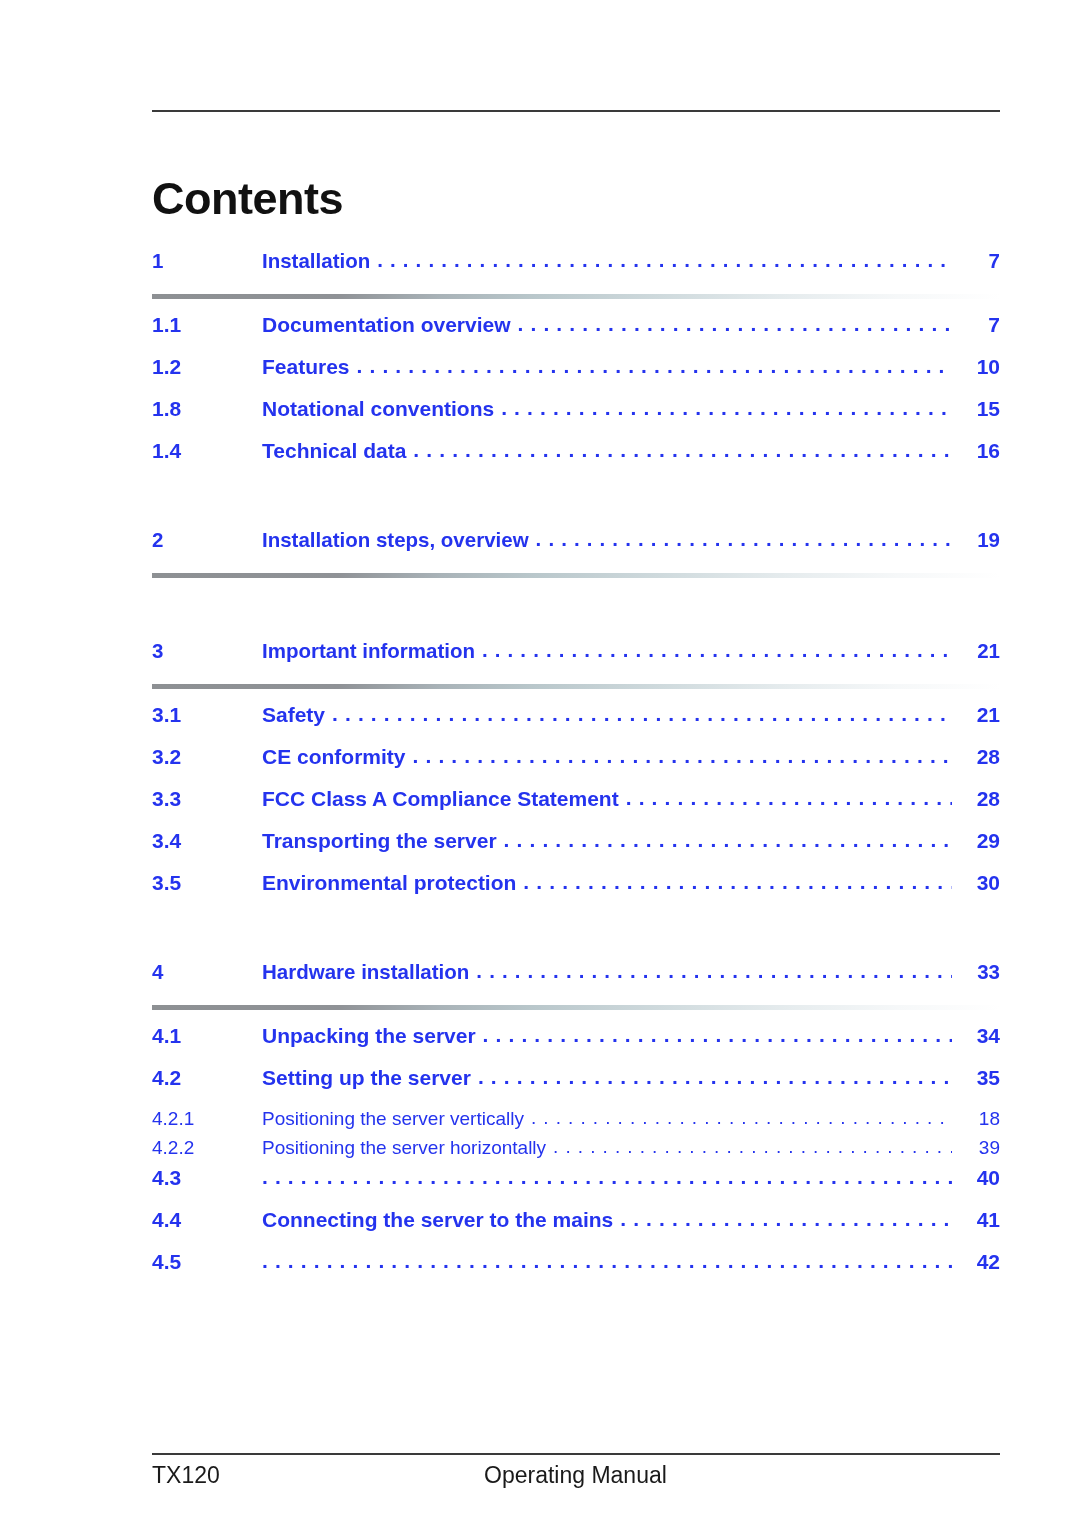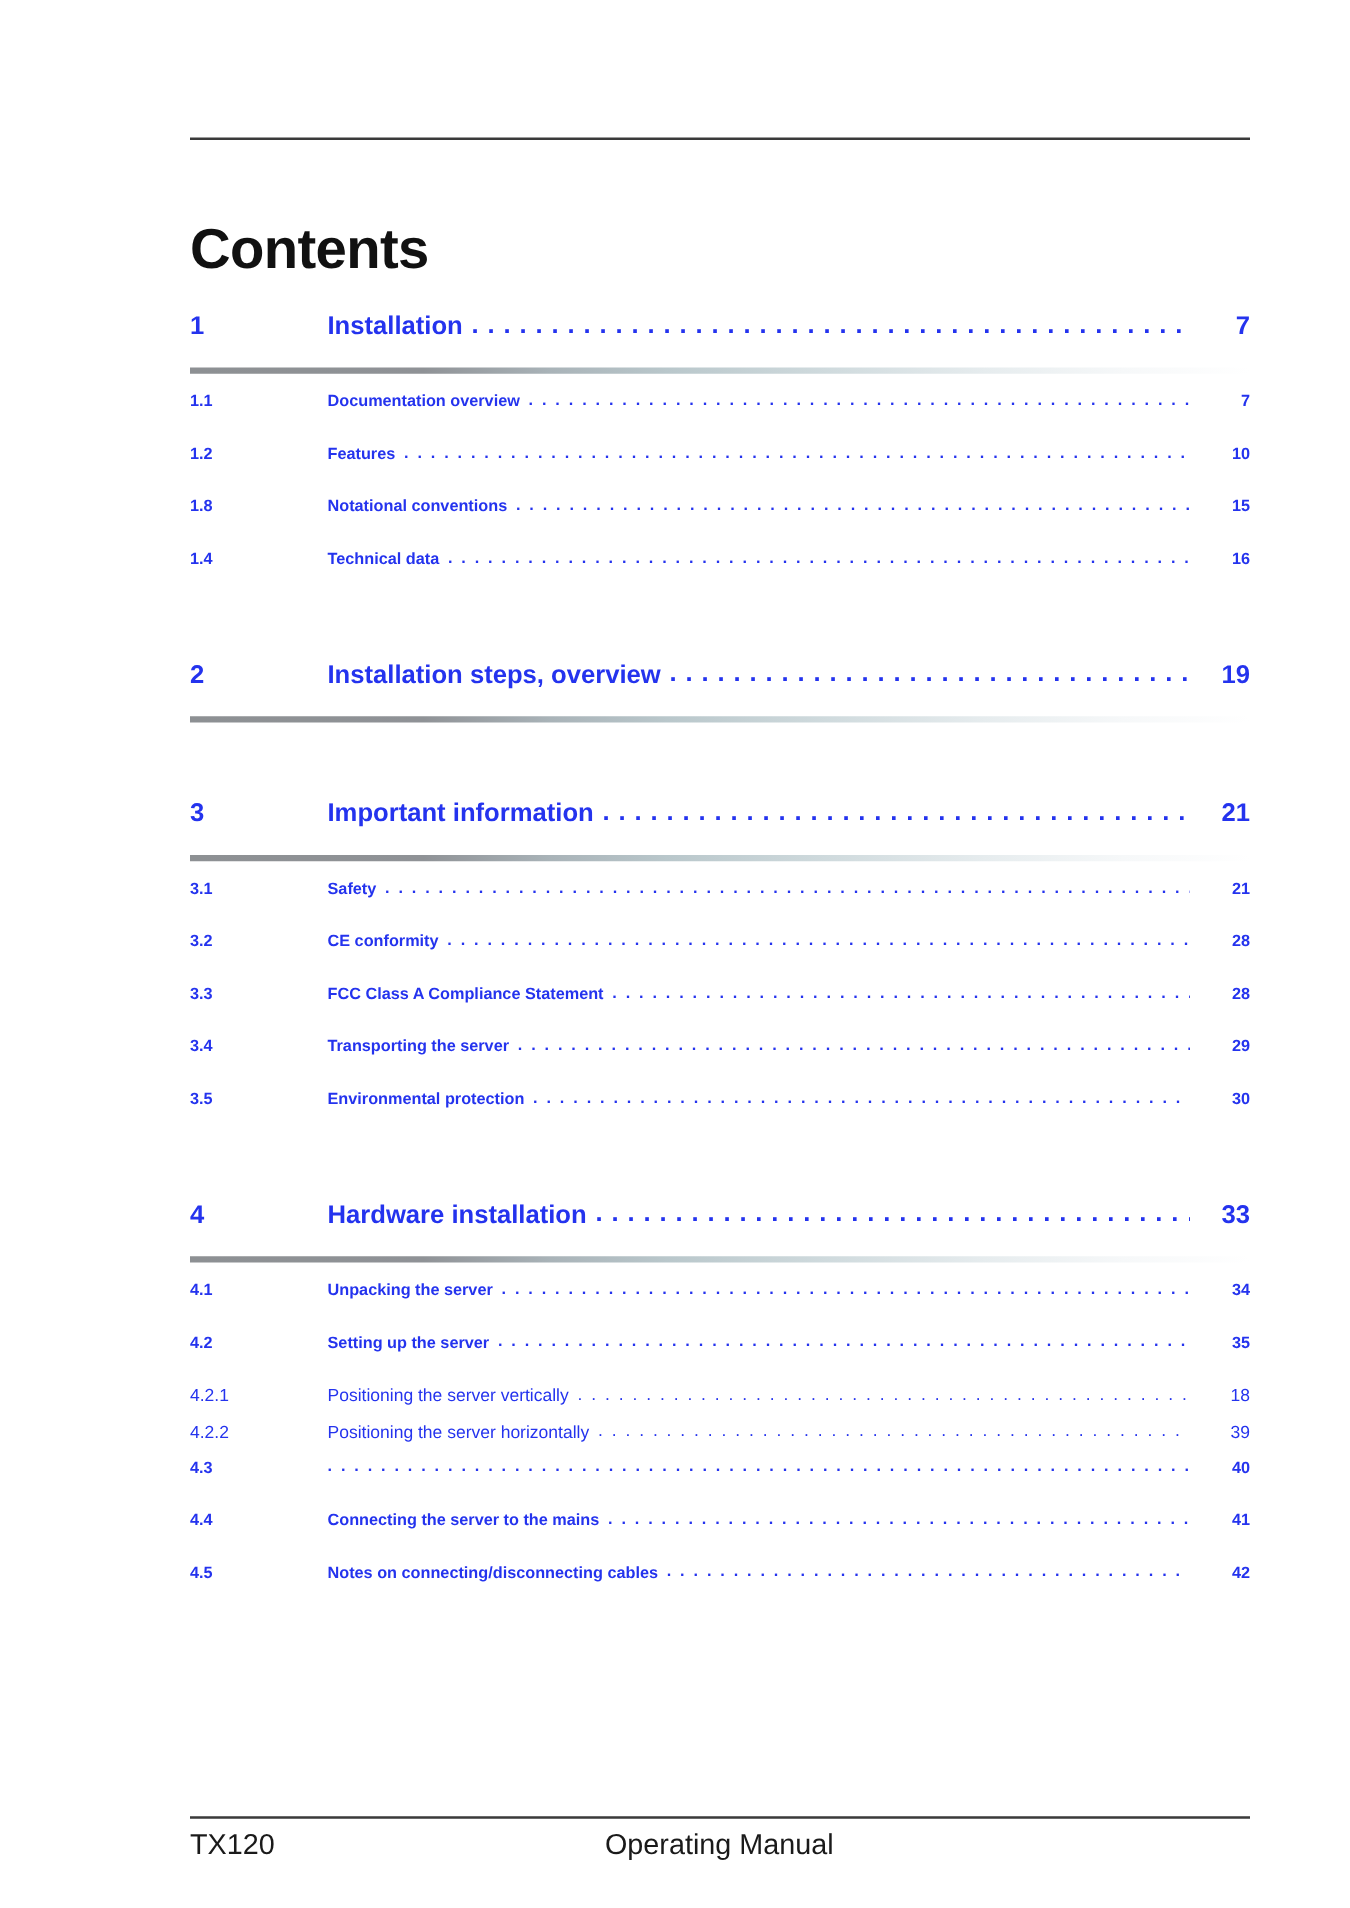--- a/index.html
+++ b/index.html
@@ -56,22 +56,22 @@
 
   .toc-row {
     position: relative;
     display: flex;
     align-items: baseline;
     width: 848px;
     color: #2433ee;
     height: 42px;
   }
   .toc-row.lvl1 { font-size: 20.5px; font-weight: bold; height: 44px; }
-  .toc-row.lvl2 { font-size: 13px; font-weight: bold; height: 42px; }
-  .toc-row.lvl3 { font-size: 14px;   font-weight: normal; height: 29px; }
+  .toc-row.lvl2 { font-size: 21px; font-weight: bold; height: 42px; }
+  .toc-row.lvl3 { font-size: 19px;   font-weight: normal; height: 29px; }
 
   .toc-row .num {
     flex: 0 0 auto;
     width: 110px;
     white-space: nowrap;
   }
   .toc-row.lvl3 .num { width: 110px; }
 
   .toc-row .label {
     flex: 0 0 auto;
@@ -278,21 +278,20 @@
         <span class="pageno">40</span>
       </div>
       <div class="toc-row lvl2">
         <span class="num">4.4</span>
         <span class="label">Connecting the server to the mains</span>
         <span class="leader">.........................................................................................</span>
         <span class="pageno">41</span>
       </div>
       <div class="toc-row lvl2">
         <span class="num">4.5</span>
-        <span class="label">Notes on connecting/disconnecting cables</span>
         <span class="leader">.........................................................................................</span>
         <span class="pageno">42</span>
       </div>
     </div>
 
   <div class="footer-rule"></div>
   <div class="footer">
     <span class="left">TX120</span>
     <span class="center">Operating Manual</span>
   </div>

